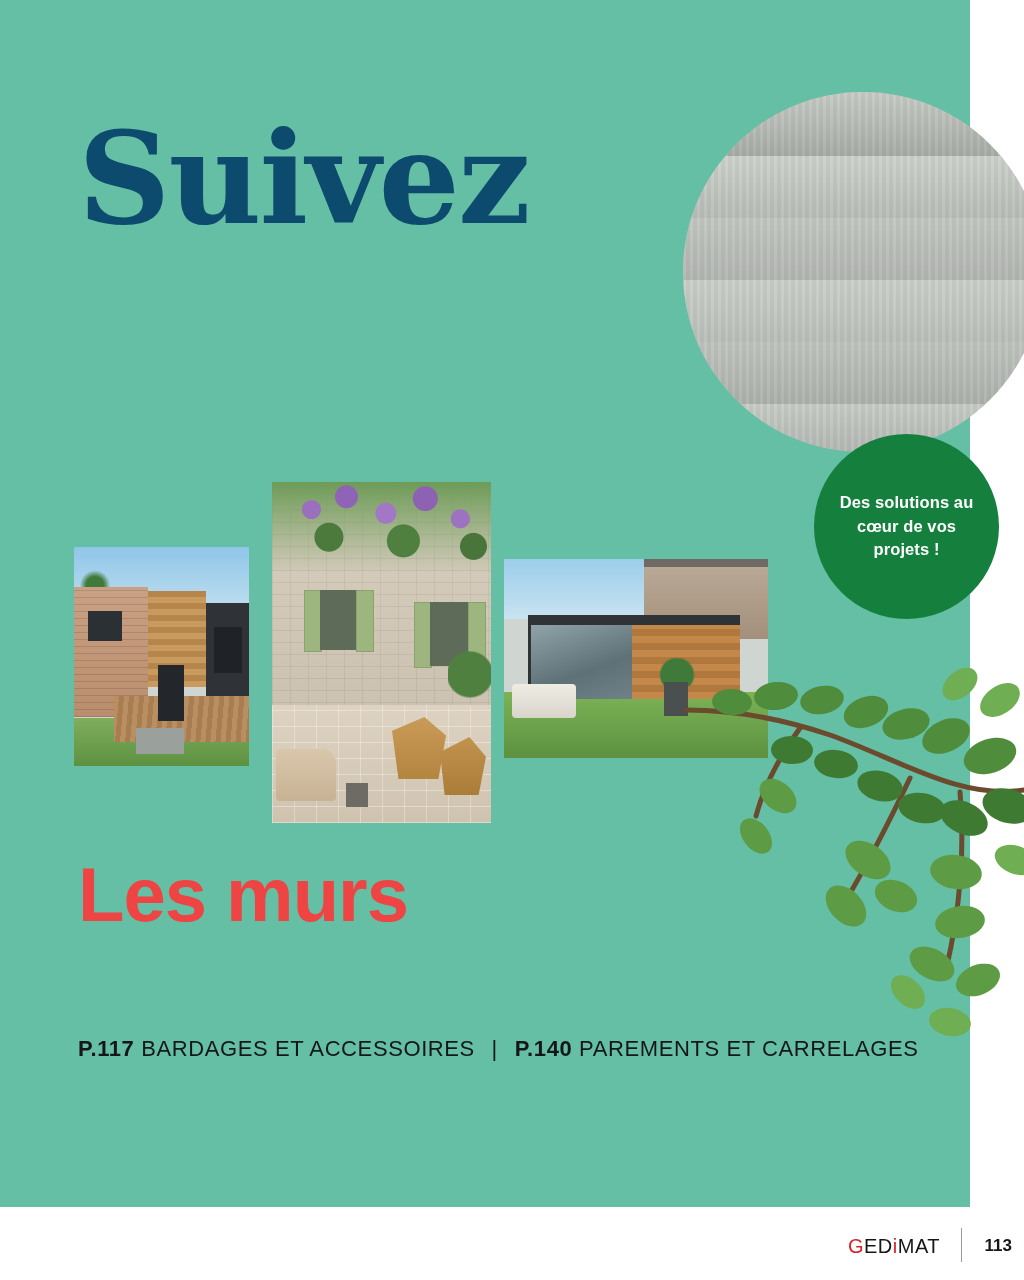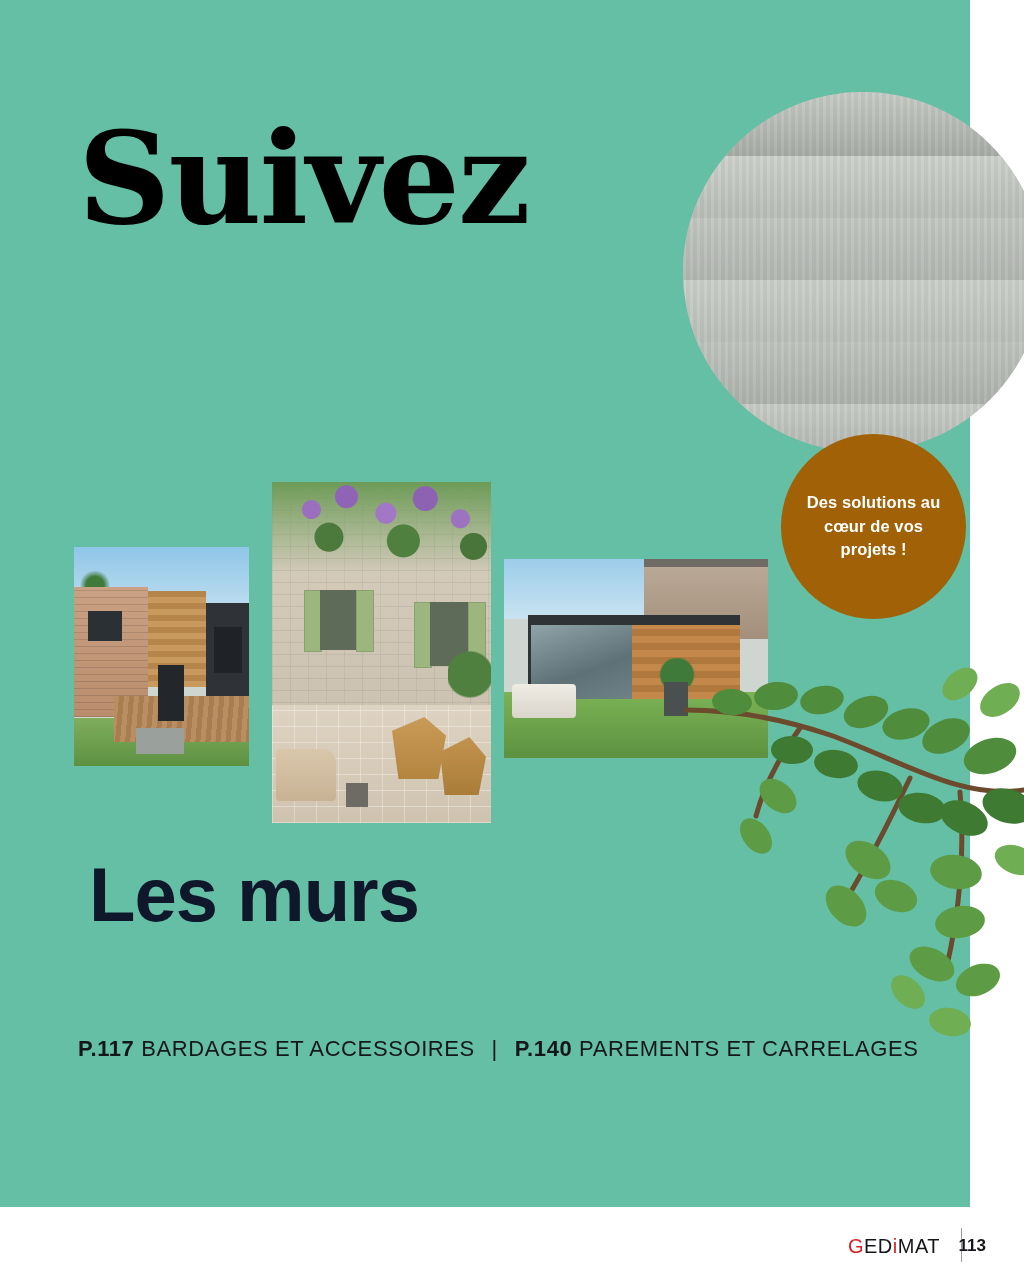--- a/index.html
+++ b/index.html
@@ -73,42 +73,42 @@
     position: absolute;
     left: 78px;
     top: 120px;
     width: 620px;
   }
   .title-line-1 {
     font-family: "DejaVu Serif", serif;
     font-weight: 700;
     font-size: 128px;
     line-height: 0.92;
-    color: #000000;
+    color: #0c4a6e;
     letter-spacing: -2px;
   }
   .title-line-2 {
     font-family: "DejaVu Serif", serif;
     font-weight: 400;
     font-size: 128px;
     line-height: 1.0;
     color: #15161a;
     letter-spacing: -1px;
     margin-top: 4px;
   }
 
   
   .badge {
     position: absolute;
-    left: 781px;
+    left: 814px;
     top: 434px;
     width: 185px;
     height: 185px;
     border-radius: 50%;
-    background: #a16207;
+    background: #15803d;
     color: #ffffff;
     display: flex;
     align-items: center;
     justify-content: center;
     text-align: center;
   }
   .badge-text {
     font-size: 16.5px;
     line-height: 1.45;
     font-weight: 600;
@@ -273,26 +273,25 @@
     height: 520px;
     pointer-events: none;
   }
 
   
   .headline {
     position: absolute;
     left: 78px;
     top: 858px;
     width: 700px;
-    color: #0f172a;
+    color: #ef4444;
     font-weight: 700;
     font-size: 76px;
     line-height: 0.98;
     letter-spacing: -1px;
-    margin-left: 11px;
   }
 
   
   .subline {
     position: absolute;
     left: 78px;
     top: 1036px;
     width: 830px;
     color: #15161a;
     font-size: 22px;
@@ -317,21 +316,21 @@
   .footer-rule {
     position: absolute;
     right: 62px;
     bottom: 18px;
     width: 1px;
     height: 34px;
     background: #9b9b9b;
   }
   .page-number {
     position: absolute;
-    right: 38px;
+    right: 12px;
     bottom: 24px;
     font-weight: 700;
     font-size: 17px;
     color: #15161a;
   }
 </style>
 </head>
 <body>
 
 <div class="page">

